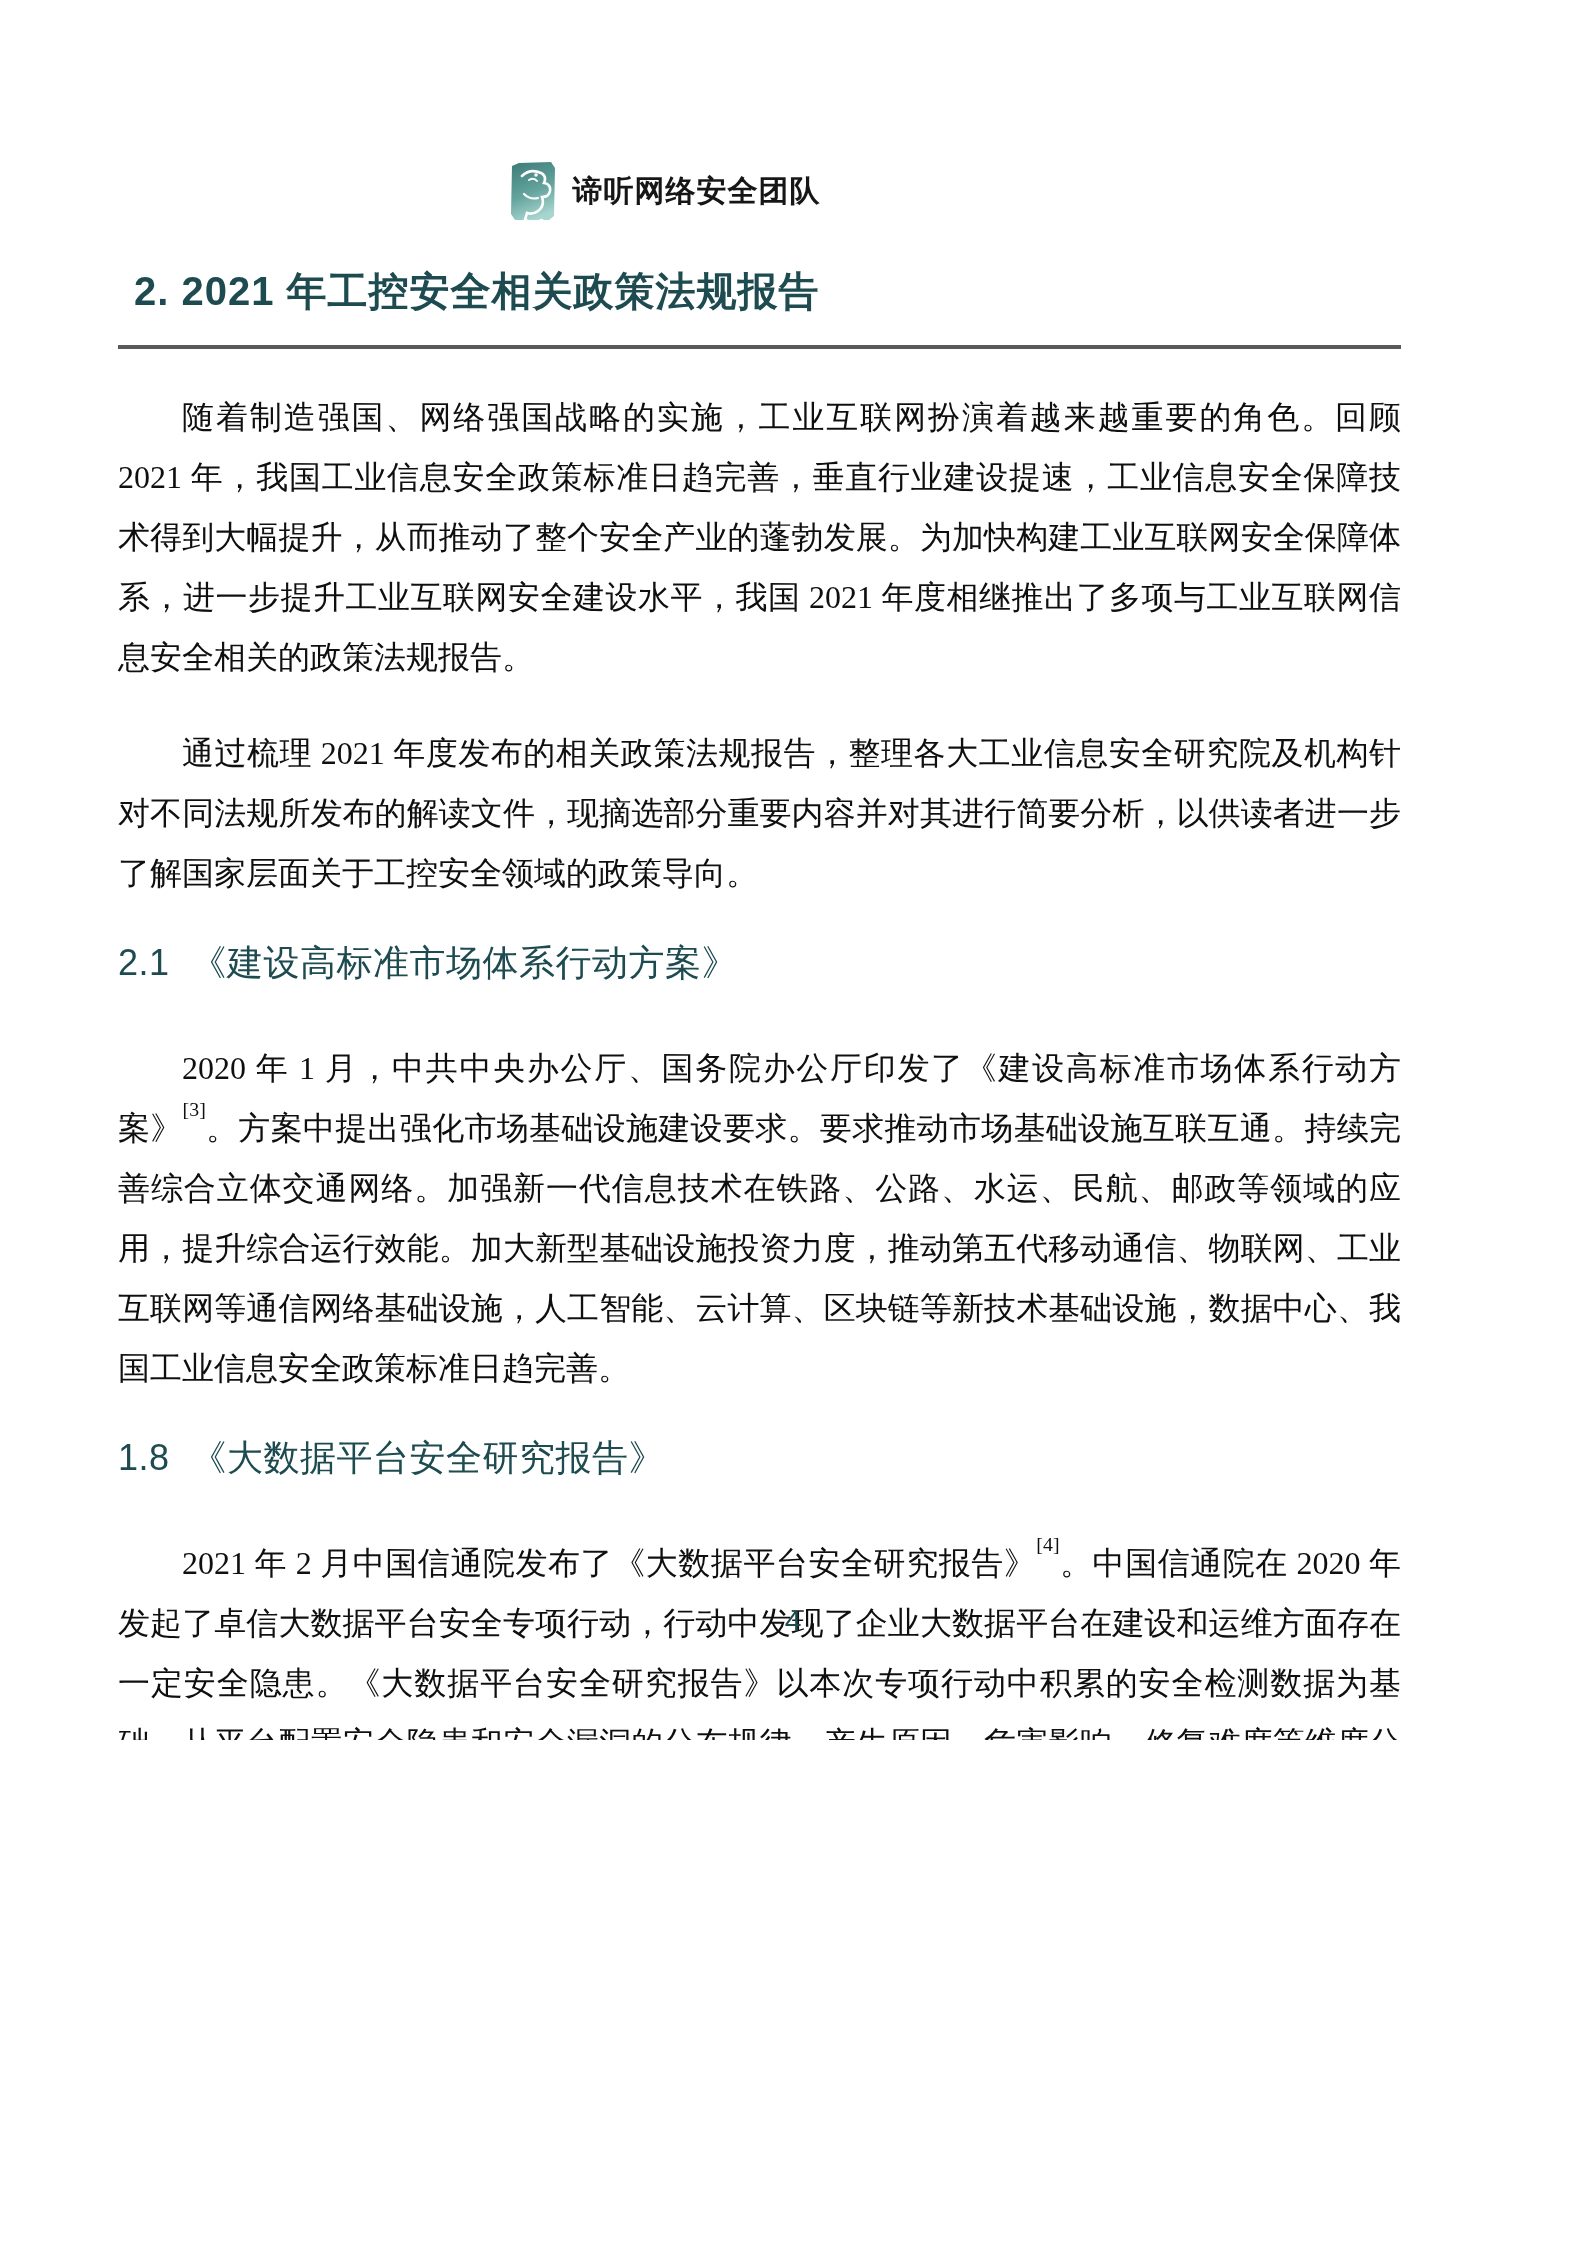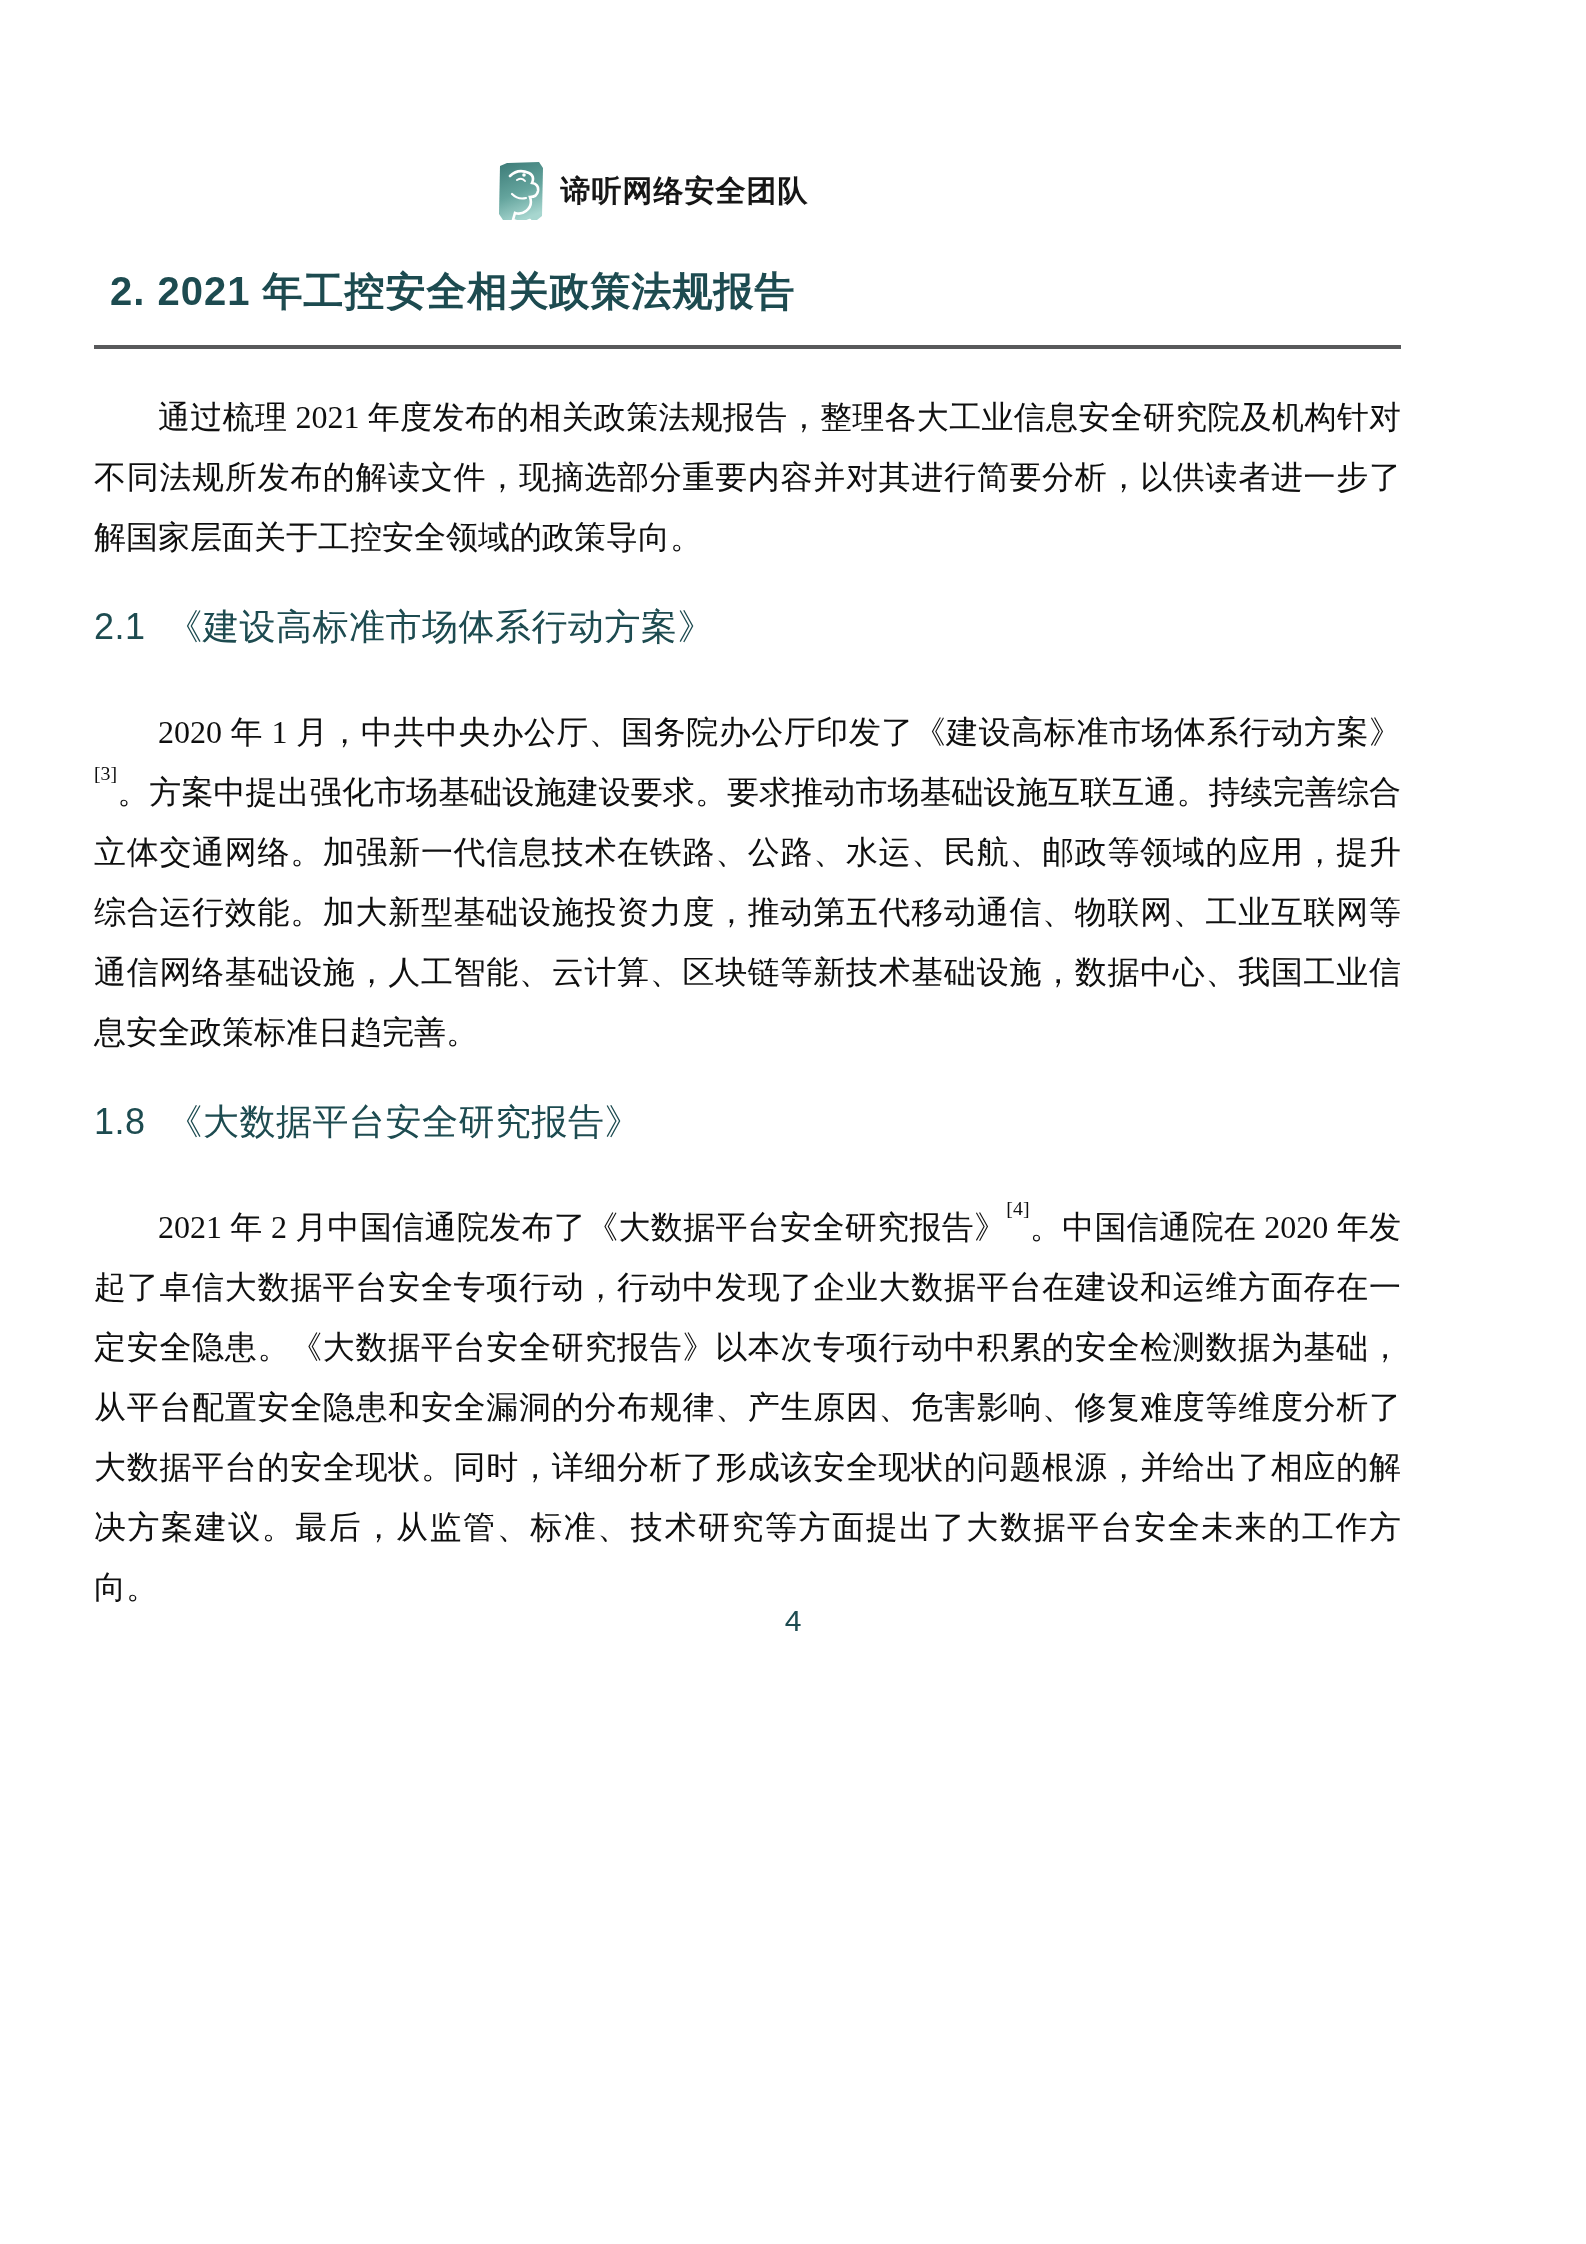--- a/index.html
+++ b/index.html
@@ -1,21 +1,21 @@
 <!DOCTYPE html>
 <html><head>
 <meta charset="utf-8">
 <style>
   html,body { margin:0; padding:0; }
   body { background:#ffffff; }
   .page {
     position:relative;
     width:1586px; height:1740px;
     box-sizing:border-box;
-    padding:160px 185px 0 94px;
+    padding:160px 185px 0 118px;
     background:#ffffff;
     font-family:"Liberation Serif","DejaVu Serif",serif;
     color:#0f0f0f;
     overflow:hidden;
   }
   .header {
     display:flex; align-items:center; justify-content:center;
     gap:16px;
     transform:translateX(-95px);
     margin-bottom:42px;
@@ -83,20 +83,21 @@
       <path d="M20 20 q5 -3 8 1" fill="none" stroke="#ffffff" stroke-width="2" stroke-linecap="round"></path>
       <circle cx="27" cy="15" r="1.8" fill="#ffffff"></circle>
       <path d="M15 34 q6 6 14 4" fill="none" stroke="#ffffff" stroke-width="2.2" stroke-linecap="round"></path>
     </svg>
     <span class="team-name">谛听网络安全团队</span>
   </div>
 
   <h1 class="page-title">2. 2021 年工控安全相关政策法规报告</h1>
   <div class="title-rule"></div>
 
+  <p class="body-para">随着制造强国、网络强国战略的实施，工业互联网扮演着越来越重要的角色。回顾 2021 年，我国工业信息安全政策标准日趋完善，垂直行业建设提速，工业信息安全保障技术得到大幅提升，从而推动了整个安全产业的蓬勃发展。为加快构建工业互联网安全保障体系，进一步提升工业互联网安全建设水平，我国 2021 年度相继推出了多项与工业互联网信息安全相关的政策法规报告。</p>
   <p class="body-para">通过梳理 2021 年度发布的相关政策法规报告，整理各大工业信息安全研究院及机构针对不同法规所发布的解读文件，现摘选部分重要内容并对其进行简要分析，以供读者进一步了解国家层面关于工控安全领域的政策导向。</p>
 
   <h2 class="section-heading">2.1  《建设高标准市场体系行动方案》</h2>
   <p class="body-para"><span>2020 年 1 月，中共中央办公厅、国务院办公厅印发了《建设高标准市场体系行动方案》</span><sup class="cite">[3]</sup><span>。方案中提出强化市场基础设施建设要求。要求推动市场基础设施互联互通。持续完善综合立体交通网络。加强新一代信息技术在铁路、公路、水运、民航、邮政等领域的应用，提升综合运行效能。加大新型基础设施投资力度，推动第五代移动通信、物联网、工业互联网等通信网络基础设施，人工智能、云计算、区块链等新技术基础设施，数据中心、我国工业信息安全政策标准日趋完善。</span></p>
 
   <h2 class="section-heading">1.8  《大数据平台安全研究报告》</h2>
   <p class="body-para"><span>2021 年 2 月中国信通院发布了《大数据平台安全研究报告》</span><sup class="cite">[4]</sup><span>。中国信通院在 2020 年发起了卓信大数据平台安全专项行动，行动中发现了企业大数据平台在建设和运维方面存在一定安全隐患。《大数据平台安全研究报告》以本次专项行动中积累的安全检测数据为基础，从平台配置安全隐患和安全漏洞的分布规律、产生原因、危害影响、修复难度等维度分析了大数据平台的安全现状。同时，详细分析了形成该安全现状的问题根源，并给出了相应的解决方案建议。最后，从监管、标准、技术研究等方面提出了大数据平台安全未来的工作方向。</span></p>
 
   <div class="page-footer">
     <span class="page-number">4</span>

